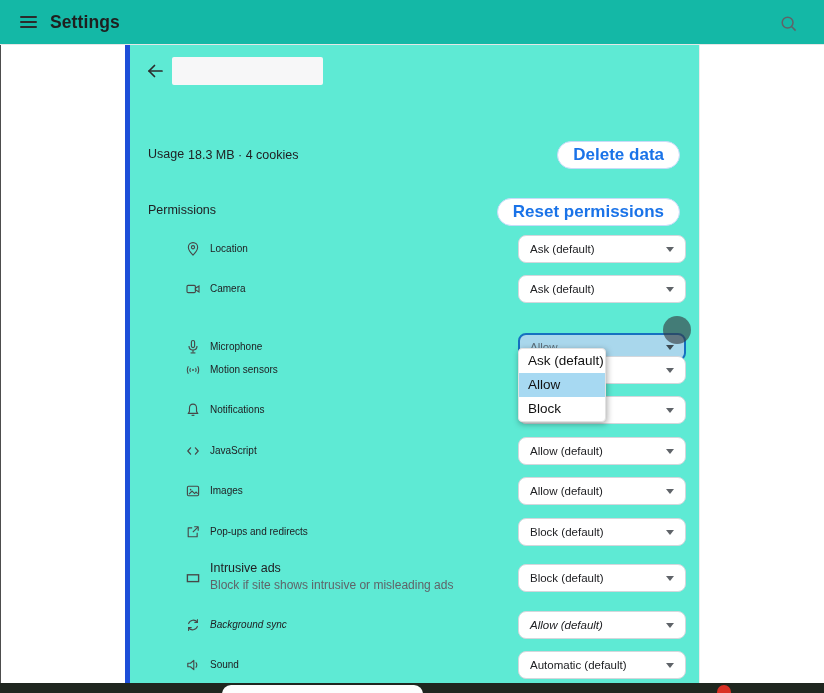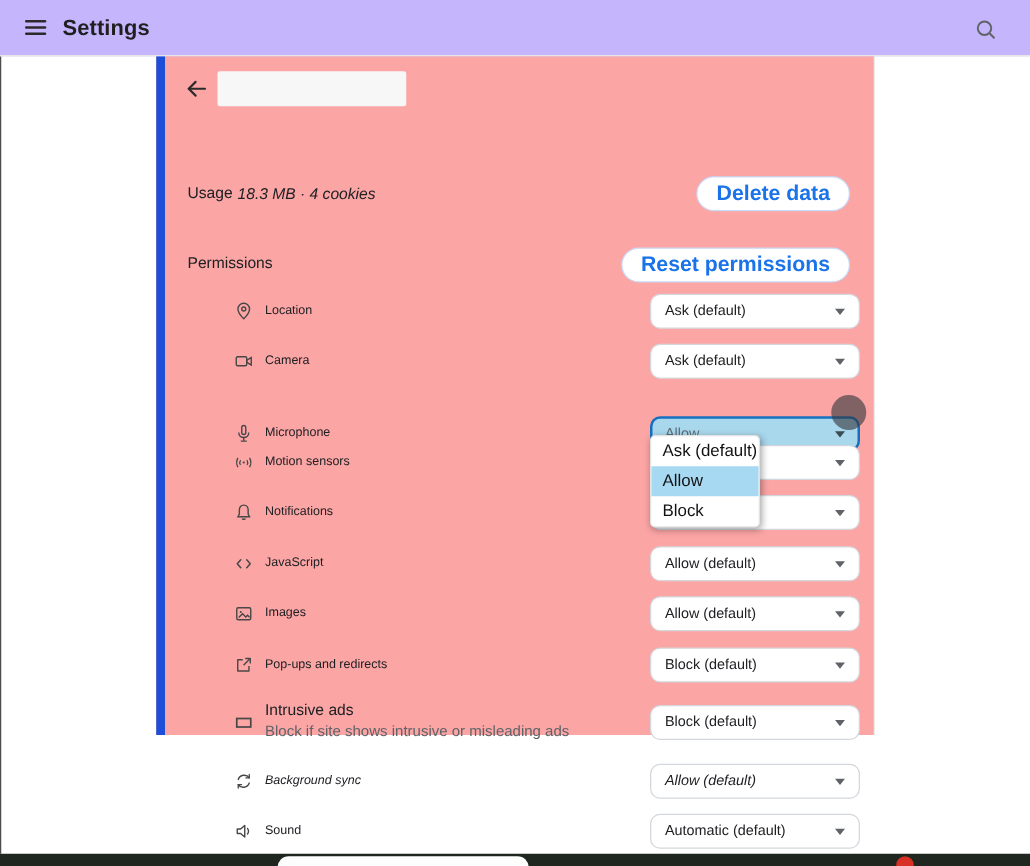--- a/index.html
+++ b/index.html
@@ -5,38 +5,38 @@
   html,body{margin:0;padding:0;}
   body{
     width:824px;height:693px;position:relative;overflow:hidden;
     background:#ffffff;
     font-family:"Liberation Sans","DejaVu Sans",sans-serif;
     -webkit-font-smoothing:antialiased;
   }
   
   .app-header{
     position:absolute;left:0;top:0;width:824px;height:44px;
-    background:#c4b5fd;border-bottom:1px solid #e6e6e6;z-index:30;
+    background:#14b8a6;border-bottom:1px solid #e6e6e6;z-index:30;
   }
   .hamburger{position:absolute;left:20px;top:16px;width:17px;height:13px;cursor:pointer;}
   .hamburger span{display:block;width:17px;height:2px;background:#2b2b2b;margin-bottom:3px;border-radius:1px;}
   .app-title{position:absolute;left:50px;top:0;height:44px;display:flex;align-items:center;
     font-size:17.5px;font-weight:bold;color:#1f1f1f;letter-spacing:.1px;}
   .search-btn{position:absolute;left:779px;top:14px;width:20px;height:20px;cursor:pointer;}
   
   .win-edge{position:absolute;left:0;top:45px;width:1px;height:638px;background:#4d4d4d;z-index:5;}
   
   .card{
-    position:absolute;left:125px;top:44px;width:575px;height:544px;background:#fca5a5;
-    border-left:7px solid #1d4ed8;border-right:1px solid #ebebeb;box-sizing:border-box;z-index:6;
+    position:absolute;left:125px;top:44px;width:575px;height:639px;background:#5eead4;
+    border-left:5px solid #1d4ed8;border-right:1px solid #ebebeb;box-sizing:border-box;z-index:6;
   }
   .back-btn{position:absolute;left:14px;top:16px;width:22px;height:22px;cursor:pointer;}
   .site-skeleton{position:absolute;left:42px;top:13px;width:151px;height:28px;background:#f7f7f8;border-radius:2px;}
   .section-label{position:absolute;left:18px;font-size:12.5px;color:#202124;}
-  .usage-value{position:absolute;left:58px;top:97px;height:28px;line-height:28px;font-size:12.5px;color:#202124;font-style:italic;}
+  .usage-value{position:absolute;left:58px;top:97px;height:28px;line-height:28px;font-size:12.5px;color:#202124;}
   .pill-btn{
     position:absolute;right:19px;height:28px;box-sizing:border-box;
     background:#fff;border:1px solid #c7dbf8;border-radius:14px;
     color:#1a73e8;font-size:17px;font-weight:bold;
     display:flex;align-items:center;justify-content:center;padding:0 15px;cursor:pointer;
     font-family:"Liberation Sans","DejaVu Sans",sans-serif;
   }
   
   .perm-row{position:absolute;left:0;width:575px;height:28px;}
   .perm-icon{position:absolute;left:55px;top:6px;width:16px;height:16px;color:#474747;}

